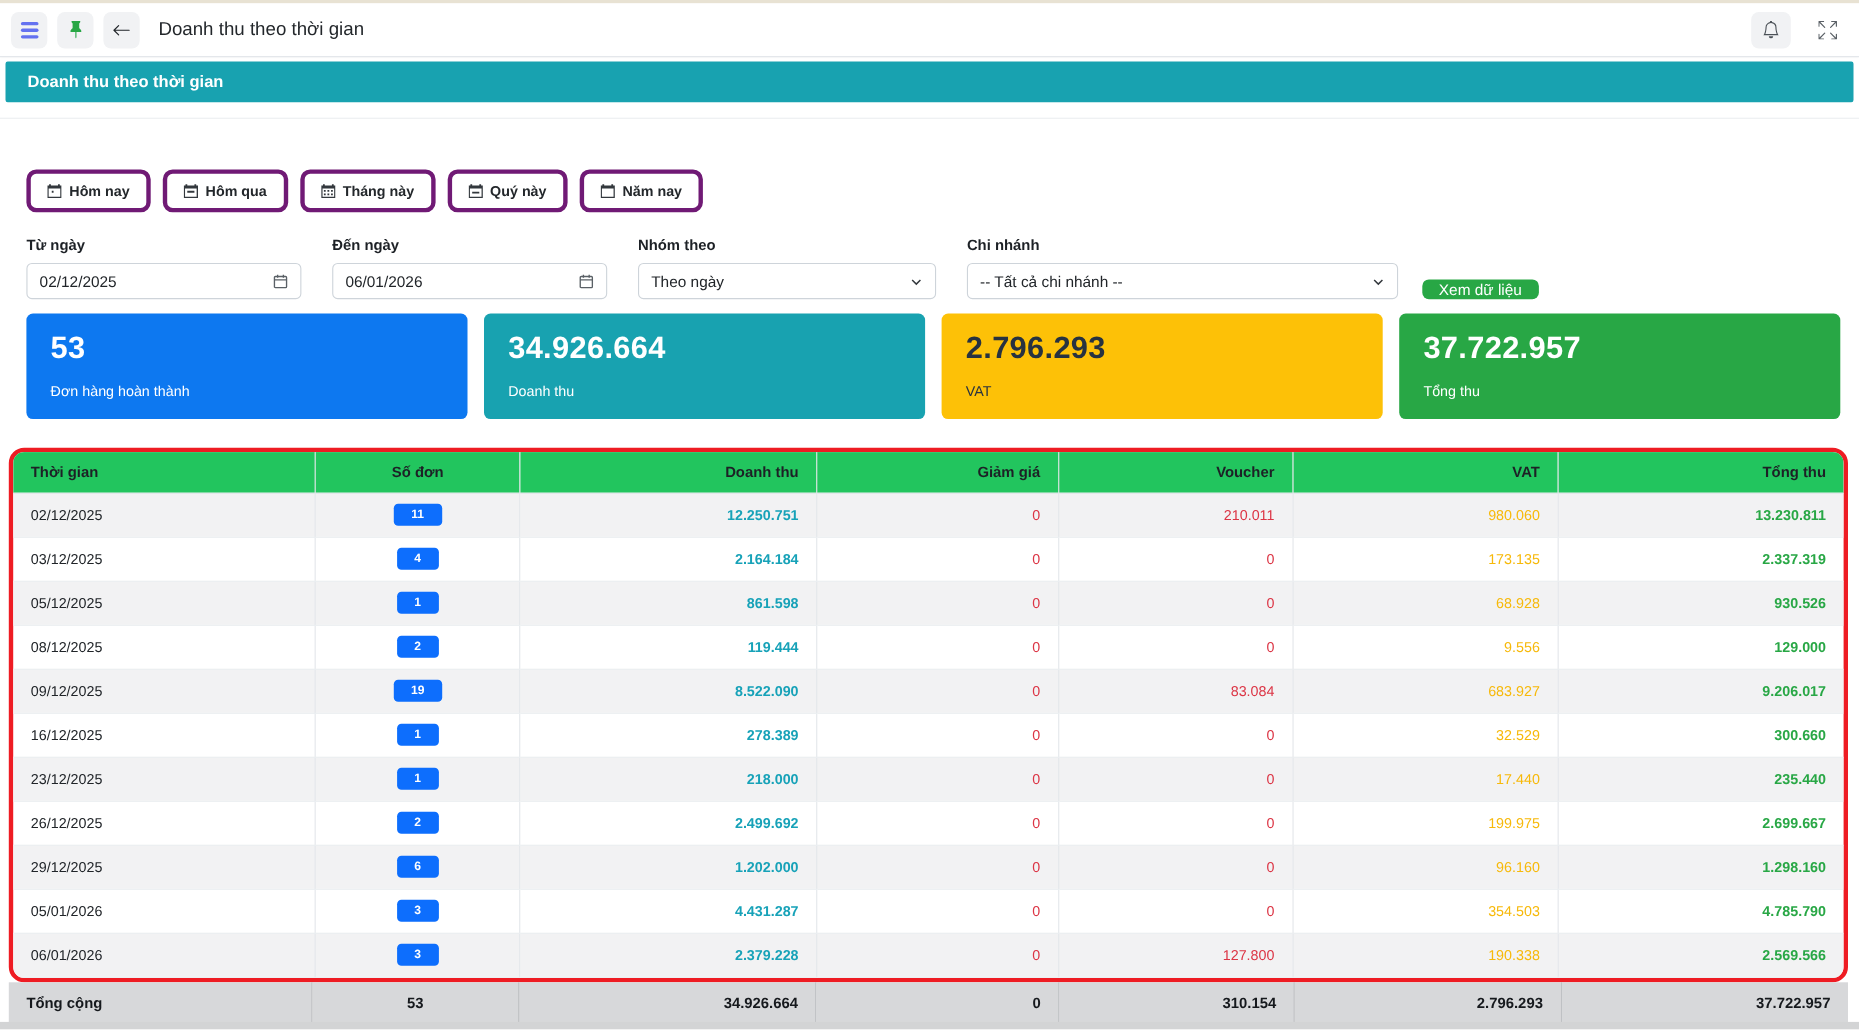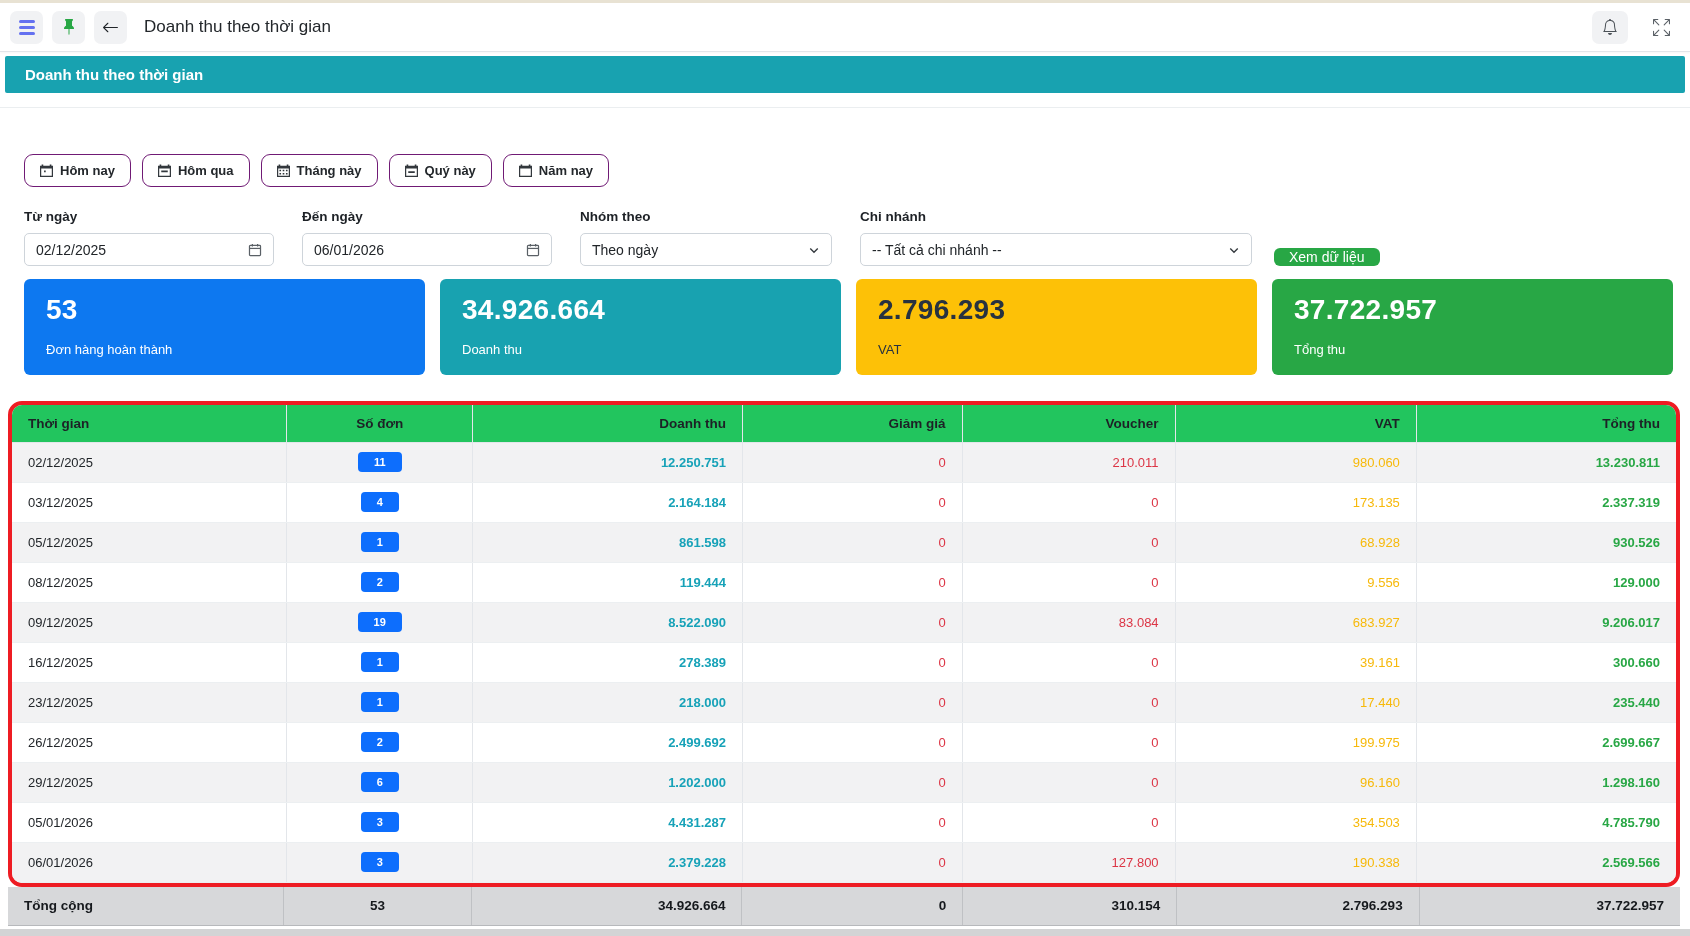--- a/index.html
+++ b/index.html
@@ -29,33 +29,33 @@
   .banner {
     margin:4px 5px 0 5px; background:#18a2b0; color:#fff; font-weight:bold;
     font-size:15px; padding:10px 20px; border-radius:2px;
   }
   .divider { border:none; border-top:1px solid #ebeef0; margin-top:14px; }
   
   .content { padding:0 24px; }
   .quick-row { display:flex; gap:11px; margin-top:46px; }
   .qbtn {
     display:flex; align-items:center; gap:7px; background:#fff; cursor:pointer;
-    border:1px solid #701a75; border-radius:9px; padding:8px 15px;
+    border:4px solid #701a75; border-radius:9px; padding:8px 15px;
     font-family:inherit; font-size:13px; font-weight:600; color:#23272b;
   }
   .qbtn svg { display:block; }
   .form-row { display:flex; align-items:flex-end; margin-top:22px; gap:28px; }
   .field { display:flex; flex-direction:column; }
   .field label { font-size:13.5px; font-weight:bold; margin-bottom:9px; color:#1d2126; }
   .input, .select {
     height:33px; border:1px solid #ced4da; border-radius:5px; background:#fff;
     display:flex; align-items:center; justify-content:space-between;
     padding:0 11px; font-size:14px; color:#212529; cursor:pointer;
   }
-  .w-date { width:250px; } .w-group { width:252px; } .w-branch { width:392px; }
+  .w-date { width:250px; } .w-group { width:271px; } .w-branch { width:392px; }
   .input svg, .select svg { flex:none; }
   .go-btn {
     height:18px; background:#28a745; color:#fff; border:none; border-radius:6px;
     padding:0 15px; font-family:inherit; font-size:14px; cursor:pointer; margin-left:-6px;
   }
   
   .cards { display:flex; gap:15px; margin-top:13px; padding:0 17px 0 24px; }
   .card { flex:1; border-radius:6px; padding:15px 22px 18px 22px; color:#fff; }
   .card-blue  { background:#0d78f0; }
   .card-teal  { background:#18a2b0; }
@@ -302,21 +302,21 @@
           <td class="ta-r v-red">83.084</td>
           <td class="ta-r v-vat">683.927</td>
           <td class="ta-r v-tot">9.206.017</td>
         </tr>
         <tr>
           <td class="ta-l">16/12/2025</td>
           <td class="ta-c"><span class="badge">1</span></td>
           <td class="ta-r v-rev">278.389</td>
           <td class="ta-r v-red">0</td>
           <td class="ta-r v-red">0</td>
-          <td class="ta-r v-vat">39.161</td>
+          <td class="ta-r v-vat">32.529</td>
           <td class="ta-r v-tot">300.660</td>
         </tr>
         <tr class="stripe">
           <td class="ta-l">23/12/2025</td>
           <td class="ta-c"><span class="badge">1</span></td>
           <td class="ta-r v-rev">218.000</td>
           <td class="ta-r v-red">0</td>
           <td class="ta-r v-red">0</td>
           <td class="ta-r v-vat">17.440</td>
           <td class="ta-r v-tot">235.440</td>

